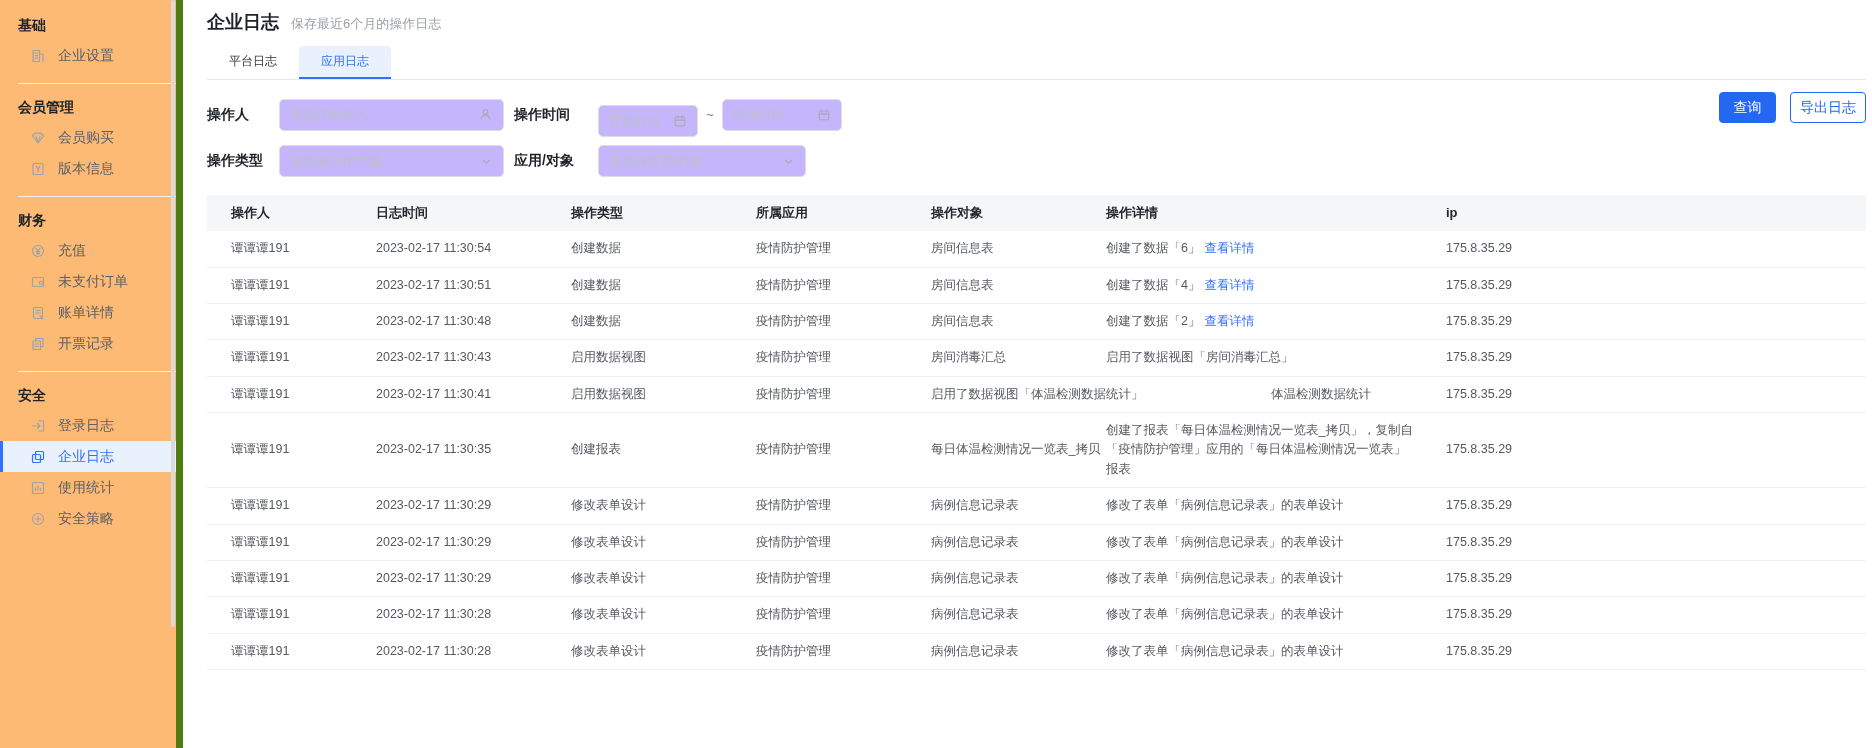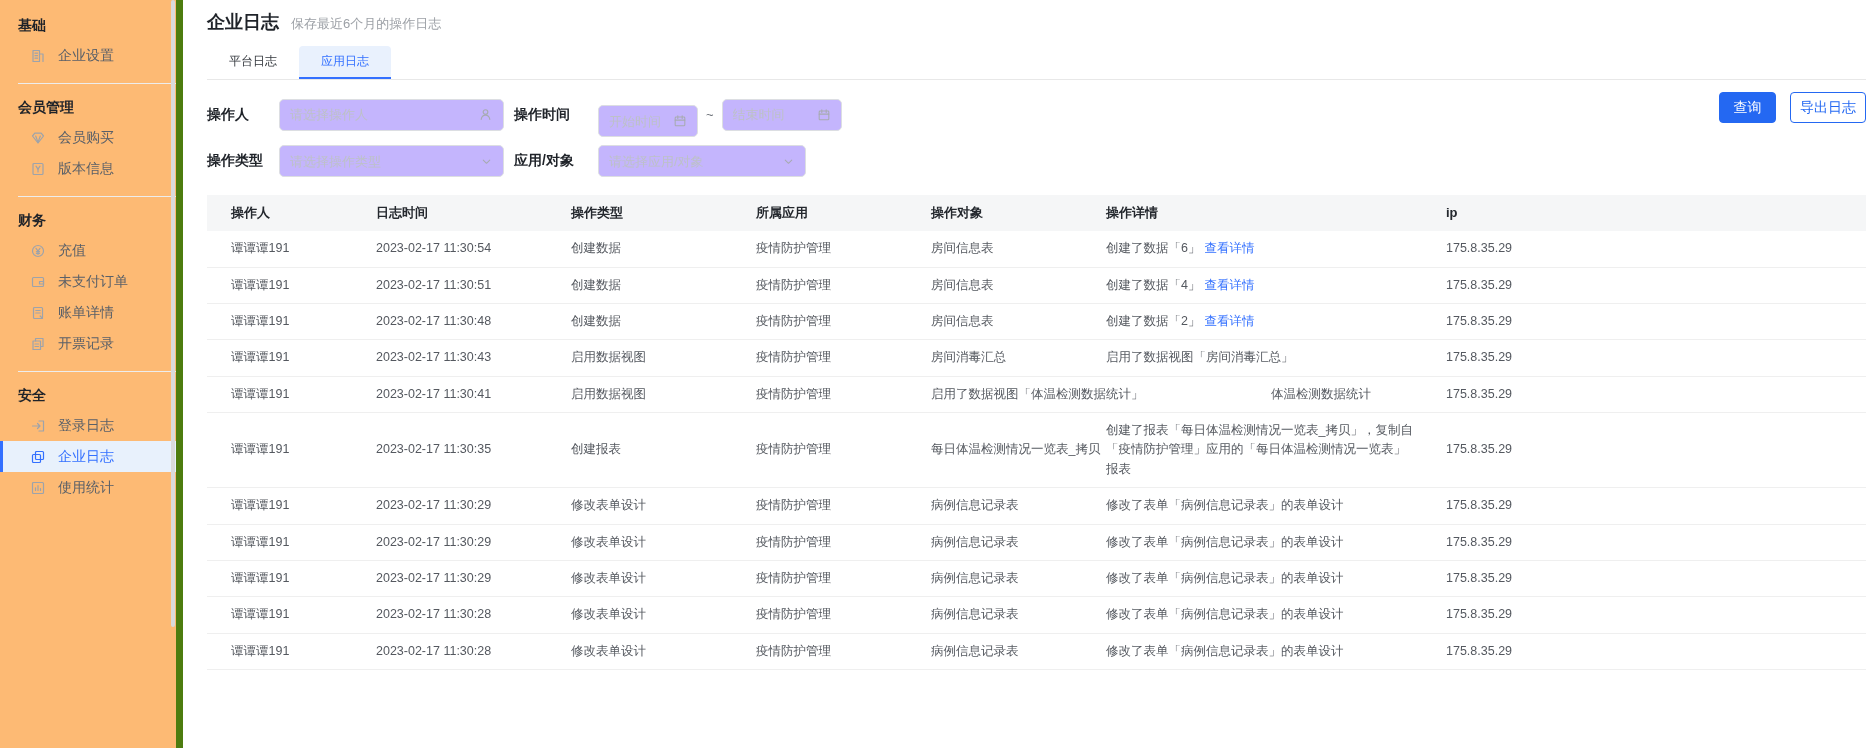--- a/index.html
+++ b/index.html
@@ -181,20 +181,29 @@
       <span class="nlabel">企业日志</span>
     </div>
     <div class="nav-item">
       <span class="nico">
         <svg width="16" height="16" viewBox="0 0 16 16" fill="none" stroke="currentColor" stroke-width="1.2" stroke-linecap="round" stroke-linejoin="round">
             <rect x="2.5" y="2.5" width="11" height="11" rx="1"></rect>
             <path d="M5.5 10.5V7.8M8 10.5V5.5M10.5 10.5V8.6"></path>
           </svg>
       </span>
       <span class="nlabel">使用统计</span>
+    </div>
+    <div class="nav-item">
+      <span class="nico">
+        <svg width="16" height="16" viewBox="0 0 16 16" fill="none" stroke="currentColor" stroke-width="1.2" stroke-linecap="round" stroke-linejoin="round">
+            <circle cx="8" cy="8" r="5.5"></circle>
+            <path d="M8 5.3v5.4M5.3 8h5.4"></path>
+          </svg>
+      </span>
+      <span class="nlabel">安全策略</span>
     </div>
 
     <div class="sb-scroll"></div>
   </aside>
 
   <main class="main">
 
     <div class="page-header">
       <span class="page-title">企业日志</span>
       <span class="page-subtitle">保存最近6个月的操作日志</span>

